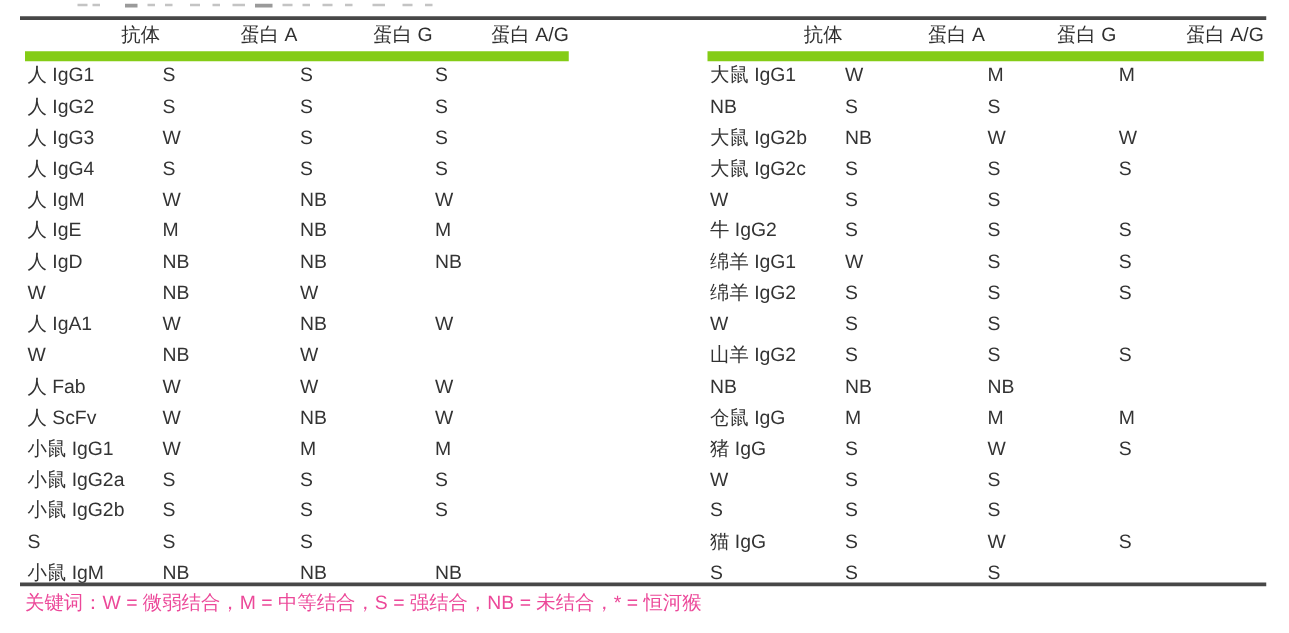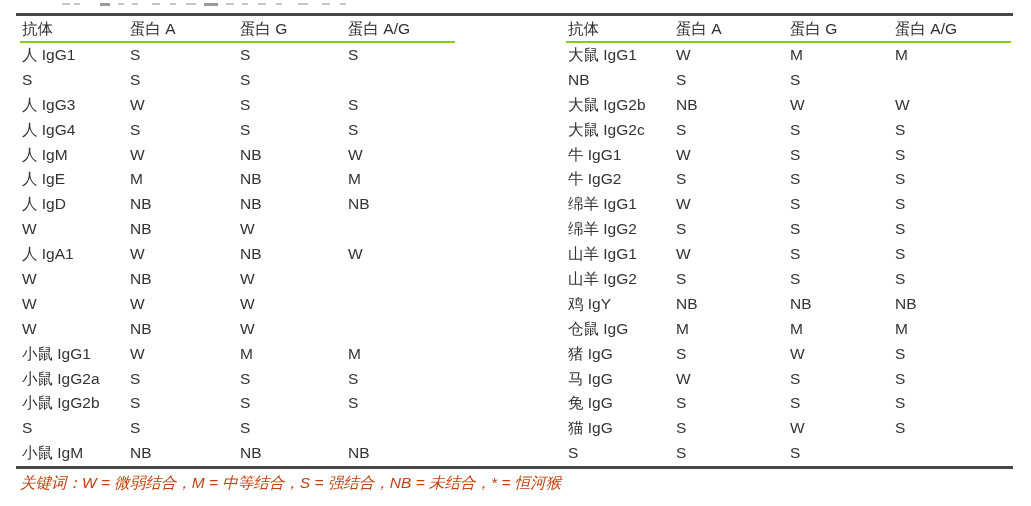--- a/index.html
+++ b/index.html
@@ -30,39 +30,40 @@
     width: 997px; height: 3px; background: #474747;
   }
 
   .tables-row { position: absolute; left: 0; top: 16px; display: flex; }
   .table-half { box-sizing: border-box; }
   .half-left  { margin-left: 20px;  width: 435px; }
   .half-right { margin-left: 111px; width: 445px; }
 
   .thead {
     display: grid; height: 25px; line-height: 25px;
-    border-bottom: 2px solid #84cc16;
+    border-bottom: 8px solid #84cc16;
+    text-align: right;
   }
   .trow { display: grid; height: 24.9px; line-height: 24.9px; }
   .half-left  .thead, .half-left  .trow { grid-template-columns: 108px 110px 108px 1fr; }
   .half-right .thead, .half-right .trow { grid-template-columns: 108px 114px 105px 1fr; }
 
   .cell {
     padding-left: 2px;
     font-size: 15.5px;
     white-space: nowrap;
     overflow: hidden;
     color: #333333;
   }
   .hcell { color: #2e2e2e; }
 
   .footer-legend {
     position: absolute; left: 20px; top: 472px;
     font-size: 15.5px; line-height: 22px;
-    color: #c2410c; white-space: nowrap; font-style: italic;
+    color: #ec4899; white-space: nowrap;
   }
 </style>
 </head>
 <body>
 
 <div class="page">
 
   <div class="remnant-strip">
     <span style="left:62px;width:8px"></span>
     <span style="left:74px;width:6px"></span>
@@ -92,20 +93,21 @@
           <span class="cell hcell">蛋白 G</span>
           <span class="cell hcell">蛋白 A/G</span>
         </div>
         <div class="trow">
           <span class="cell">人 IgG1</span>
           <span class="cell">S</span>
           <span class="cell">S</span>
           <span class="cell">S</span>
         </div>
         <div class="trow">
+          <span class="cell">人 IgG2</span>
           <span class="cell">S</span>
           <span class="cell">S</span>
           <span class="cell">S</span>
         </div>
         <div class="trow">
           <span class="cell">人 IgG3</span>
           <span class="cell">W</span>
           <span class="cell">S</span>
           <span class="cell">S</span>
         </div>
@@ -143,25 +145,27 @@
           <span class="cell">W</span>
           <span class="cell">NB</span>
           <span class="cell">W</span>
         </div>
         <div class="trow">
           <span class="cell">W</span>
           <span class="cell">NB</span>
           <span class="cell">W</span>
         </div>
         <div class="trow">
-          <span class="cell">W</span>
-          <span class="cell">W</span>
-          <span class="cell">W</span>
-        </div>
-        <div class="trow">
+          <span class="cell">人 Fab</span>
+          <span class="cell">W</span>
+          <span class="cell">W</span>
+          <span class="cell">W</span>
+        </div>
+        <div class="trow">
+          <span class="cell">人 ScFv</span>
           <span class="cell">W</span>
           <span class="cell">NB</span>
           <span class="cell">W</span>
         </div>
         <div class="trow">
           <span class="cell">小鼠 IgG1</span>
           <span class="cell">W</span>
           <span class="cell">M</span>
           <span class="cell">M</span>
         </div>
@@ -213,21 +217,20 @@
           <span class="cell">W</span>
           <span class="cell">W</span>
         </div>
         <div class="trow">
           <span class="cell">大鼠 IgG2c</span>
           <span class="cell">S</span>
           <span class="cell">S</span>
           <span class="cell">S</span>
         </div>
         <div class="trow">
-          <span class="cell">牛 IgG1</span>
           <span class="cell">W</span>
           <span class="cell">S</span>
           <span class="cell">S</span>
         </div>
         <div class="trow">
           <span class="cell">牛 IgG2</span>
           <span class="cell">S</span>
           <span class="cell">S</span>
           <span class="cell">S</span>
         </div>
@@ -237,57 +240,53 @@
           <span class="cell">S</span>
           <span class="cell">S</span>
         </div>
         <div class="trow">
           <span class="cell">绵羊 IgG2</span>
           <span class="cell">S</span>
           <span class="cell">S</span>
           <span class="cell">S</span>
         </div>
         <div class="trow">
-          <span class="cell">山羊 IgG1</span>
           <span class="cell">W</span>
           <span class="cell">S</span>
           <span class="cell">S</span>
         </div>
         <div class="trow">
           <span class="cell">山羊 IgG2</span>
           <span class="cell">S</span>
           <span class="cell">S</span>
           <span class="cell">S</span>
         </div>
         <div class="trow">
-          <span class="cell">鸡 IgY</span>
           <span class="cell">NB</span>
           <span class="cell">NB</span>
           <span class="cell">NB</span>
         </div>
         <div class="trow">
           <span class="cell">仓鼠 IgG</span>
           <span class="cell">M</span>
           <span class="cell">M</span>
           <span class="cell">M</span>
         </div>
         <div class="trow">
           <span class="cell">猪 IgG</span>
           <span class="cell">S</span>
           <span class="cell">W</span>
           <span class="cell">S</span>
         </div>
         <div class="trow">
-          <span class="cell">马 IgG</span>
-          <span class="cell">W</span>
-          <span class="cell">S</span>
-          <span class="cell">S</span>
-        </div>
-        <div class="trow">
-          <span class="cell">兔 IgG</span>
+          <span class="cell">W</span>
+          <span class="cell">S</span>
+          <span class="cell">S</span>
+        </div>
+        <div class="trow">
           <span class="cell">S</span>
           <span class="cell">S</span>
           <span class="cell">S</span>
         </div>
         <div class="trow">
           <span class="cell">猫 IgG</span>
           <span class="cell">S</span>
           <span class="cell">W</span>
           <span class="cell">S</span>
         </div>

